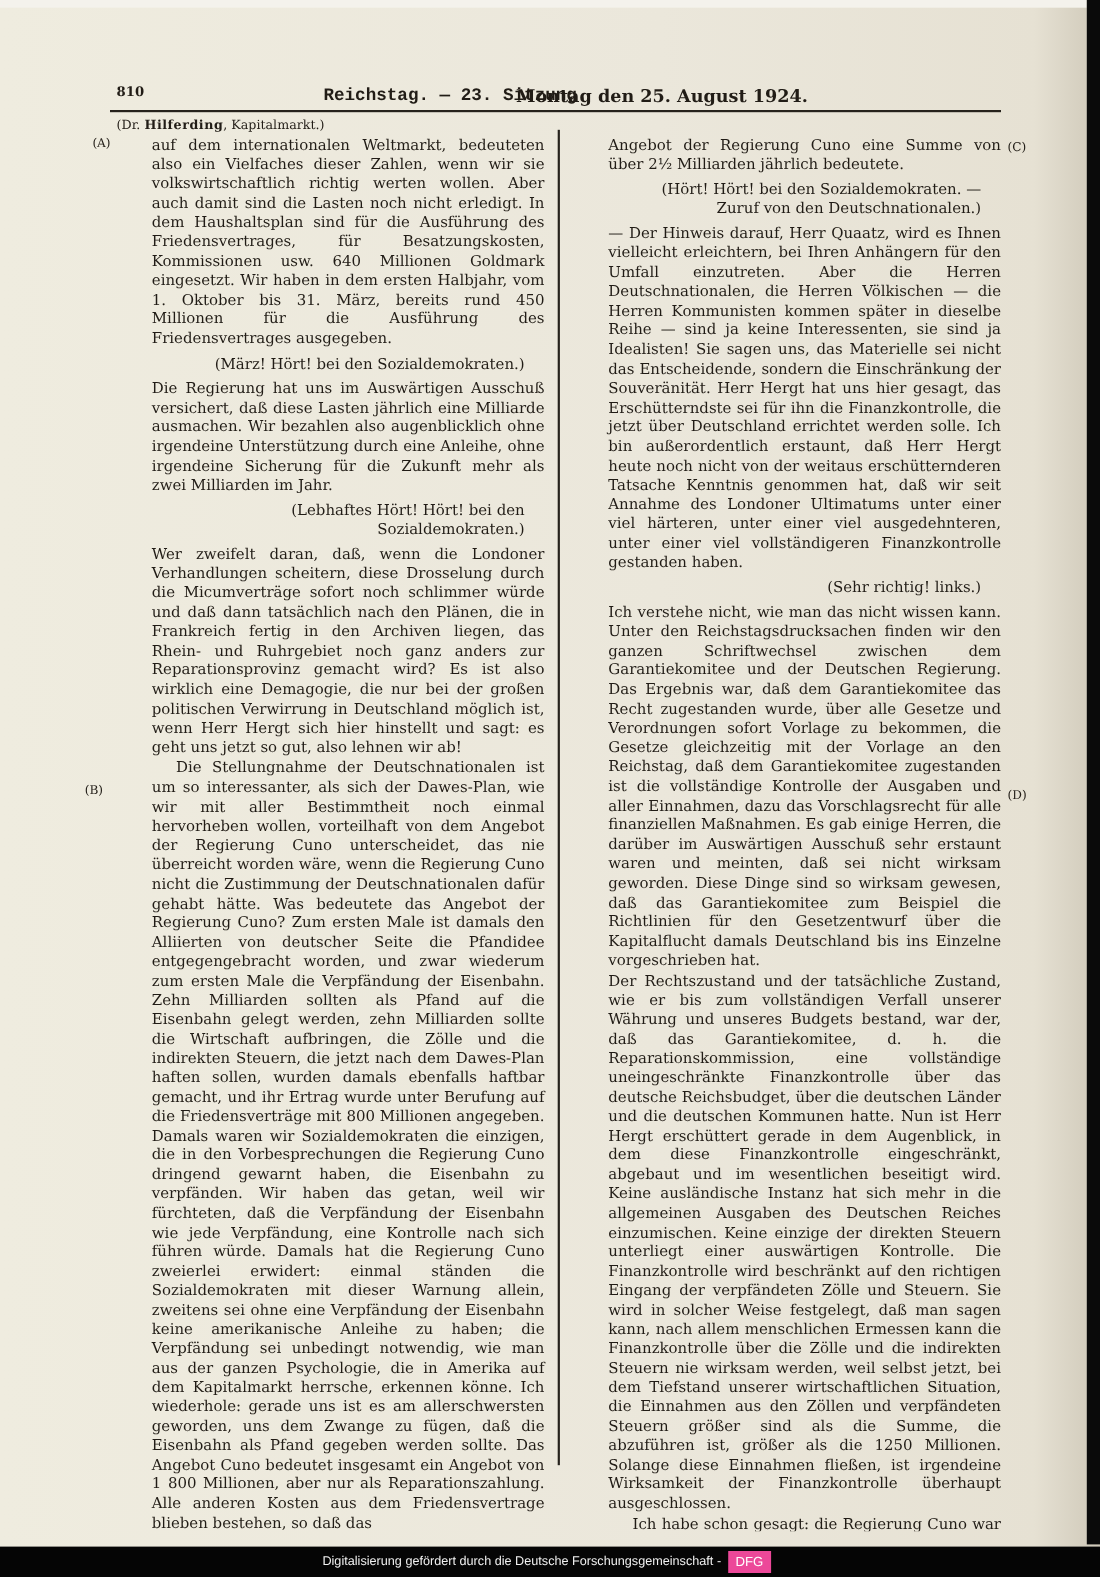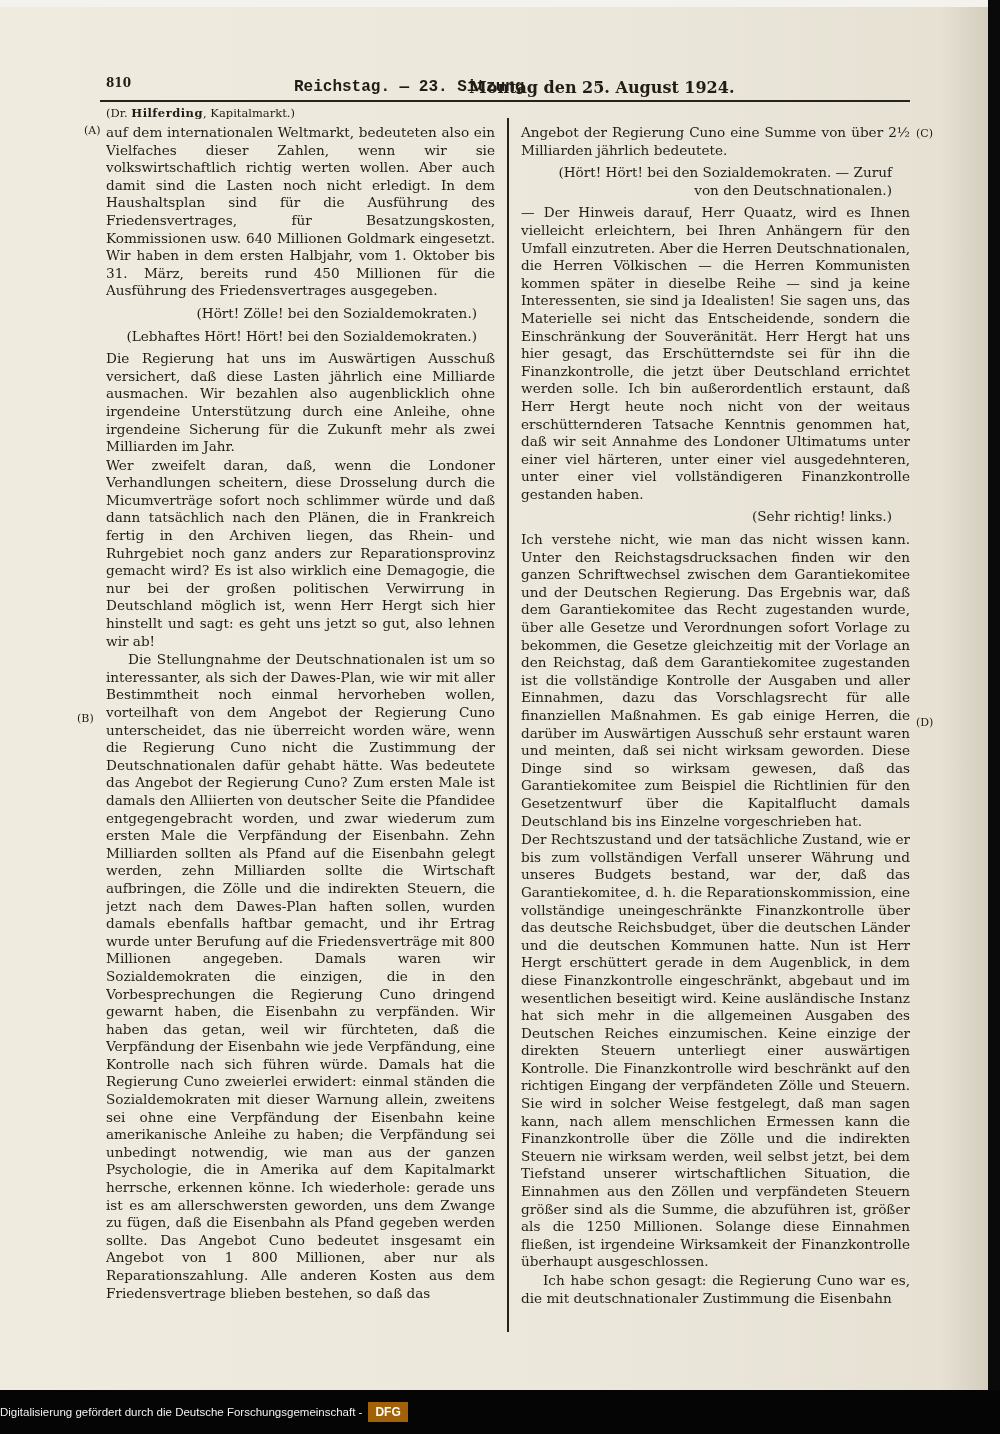--- a/index.html
+++ b/index.html
@@ -26,47 +26,47 @@
   .sess-date { position:absolute; left:469px; top:78px; font-size:16px; font-weight:bold; }
   .header-rule { position:absolute; left:100px; top:100px; width:810px; height:2px; background:#26221c; }
   .speaker-note { position:absolute; left:106px; top:106px; font-size:11.5px; }
   .speaker-note b { letter-spacing:0.5px; }
 
   
   .columns {
     position:absolute; left:106px; top:124px; width:804px; height:1268px;
     display:flex; gap:26px; overflow:hidden;
   }
-  .col { width:389px; }
+  .col { width:389px;margin-left:32px; }
   .col-divider { position:absolute; left:507px; top:118px; width:2px; height:1214px; background:#26221c; }
 
   .block {
     margin:0; font-size:13.6px; line-height:17.6px;
     text-align:justify; hyphens:auto; -webkit-hyphens:auto;
   }
   .interjection { text-align:right; margin:5px 18px; hyphens:none; }
   .indent { text-indent:22px; }
   .paragraph + .paragraph { margin-top:1px; }
 
   
   .margin-mark { position:absolute; font-size:11px; }
   .mark-a { left:84px;  top:124px; }
   .mark-b { left:77px;  top:712px; }
   .mark-c { left:916px; top:127px; }
   .mark-d { left:916px; top:716px; }
 
   
   .footer-bar {
-    position:absolute; left:0; right:0; bottom:0; height:44px; background:#050505;
-    display:flex; align-items:center; justify-content:flex-start; gap:6px;
+    position:absolute; left:0; right:0; bottom:0; height:28px; background:#050505;
+    display:flex; align-items:center; justify-content:center; gap:6px;
     padding-right:6px; box-sizing:border-box;
     font-family:"Liberation Sans", sans-serif;
   }
   .footer-text { color:#f1f1f1; font-size:11.5px; }
-  .dfg-logo { background:#a16207; color:#ffffff; font-weight:bold; font-size:12px; padding:3px 7px; }
+  .dfg-logo { background:#ec4899; color:#ffffff; font-weight:normal; font-size:12px; padding:3px 7px; }
 </style>
 </head>
 <body>
 
 <div class="paper"></div>
 <div class="scan-edge-top"></div>
 <div class="scan-edge-right"></div>
 
 <span class="page-num">810</span>
 <span class="session">Reichstag. — 23. Sitzung.</span>
@@ -78,23 +78,23 @@
 <span class="margin-mark mark-a">(A)</span>
 <span class="margin-mark mark-b">(B)</span>
 <span class="margin-mark mark-c">(C)</span>
 <span class="margin-mark mark-d">(D)</span>
 
 <div class="col-divider"></div>
 
 <div class="columns">
   <div class="col">
       <p class="block paragraph">auf dem internationalen Weltmarkt, bedeuteten also ein Vielfaches dieser Zahlen, wenn wir sie volkswirtschaftlich richtig werten wollen. Aber auch damit sind die Lasten noch nicht erledigt. In dem Haushaltsplan sind für die Ausführung des Friedensvertrages, für Besatzungskosten, Kommissionen usw. 640 Millionen Goldmark eingesetzt. Wir haben in dem ersten Halbjahr, vom 1. Oktober bis 31. März, bereits rund 450 Millionen für die Ausführung des Friedensvertrages ausgegeben.</p>
-      <p class="block interjection">(Hört! Zölle! bei den Sozialdemokraten.)</p>
+      <p class="block interjection">(März! Hört! bei den Sozialdemokraten.)</p>
+      <p class="block paragraph">Die Regierung hat uns im Auswärtigen Ausschuß versichert, daß diese Lasten jährlich eine Milliarde ausmachen. Wir bezahlen also augenblicklich ohne irgendeine Unterstützung durch eine Anleihe, ohne irgendeine Sicherung für die Zukunft mehr als zwei Milliarden im Jahr.</p>
       <p class="block interjection">(Lebhaftes Hört! Hört! bei den Sozialdemokraten.)</p>
-      <p class="block paragraph">Die Regierung hat uns im Auswärtigen Ausschuß versichert, daß diese Lasten jährlich eine Milliarde ausmachen. Wir bezahlen also augenblicklich ohne irgendeine Unterstützung durch eine Anleihe, ohne irgendeine Sicherung für die Zukunft mehr als zwei Milliarden im Jahr.</p>
       <p class="block paragraph">Wer zweifelt daran, daß, wenn die Londoner Verhandlungen scheitern, diese Drosselung durch die Micumverträge sofort noch schlimmer würde und daß dann tatsächlich nach den Plänen, die in Frankreich fertig in den Archiven liegen, das Rhein- und Ruhrgebiet noch ganz anders zur Reparationsprovinz gemacht wird? Es ist also wirklich eine Demagogie, die nur bei der großen politischen Verwirrung in Deutschland möglich ist, wenn Herr Hergt sich hier hinstellt und sagt: es geht uns jetzt so gut, also lehnen wir ab!</p>
       <p class="block paragraph indent">Die Stellungnahme der Deutschnationalen ist um so interessanter, als sich der Dawes-Plan, wie wir mit aller Bestimmtheit noch einmal hervorheben wollen, vorteilhaft von dem Angebot der Regierung Cuno unterscheidet, das nie überreicht worden wäre, wenn die Regierung Cuno nicht die Zustimmung der Deutschnationalen dafür gehabt hätte. Was bedeutete das Angebot der Regierung Cuno? Zum ersten Male ist damals den Alliierten von deutscher Seite die Pfandidee entgegengebracht worden, und zwar wiederum zum ersten Male die Verpfändung der Eisenbahn. Zehn Milliarden sollten als Pfand auf die Eisenbahn gelegt werden, zehn Milliarden sollte die Wirtschaft aufbringen, die Zölle und die indirekten Steuern, die jetzt nach dem Dawes-Plan haften sollen, wurden damals ebenfalls haftbar gemacht, und ihr Ertrag wurde unter Berufung auf die Friedensverträge mit 800 Millionen angegeben. Damals waren wir Sozialdemokraten die einzigen, die in den Vorbesprechungen die Regierung Cuno dringend gewarnt haben, die Eisenbahn zu verpfänden. Wir haben das getan, weil wir fürchteten, daß die Verpfändung der Eisenbahn wie jede Verpfändung, eine Kontrolle nach sich führen würde. Damals hat die Regierung Cuno zweierlei erwidert: einmal ständen die Sozialdemokraten mit dieser Warnung allein, zweitens sei ohne eine Verpfändung der Eisenbahn keine amerikanische Anleihe zu haben; die Verpfändung sei unbedingt notwendig, wie man aus der ganzen Psychologie, die in Amerika auf dem Kapitalmarkt herrsche, erkennen könne. Ich wiederhole: gerade uns ist es am allerschwersten geworden, uns dem Zwange zu fügen, daß die Eisenbahn als Pfand gegeben werden sollte. Das Angebot Cuno bedeutet insgesamt ein Angebot von 1 800 Millionen, aber nur als Reparationszahlung. Alle anderen Kosten aus dem Friedensvertrage blieben bestehen, so daß das</p>
     </div>
   <div class="col">
       <p class="block paragraph">Angebot der Regierung Cuno eine Summe von über 2½ Milliarden jährlich bedeutete.</p>
       <p class="block interjection">(Hört! Hört! bei den Sozialdemokraten. — Zuruf von den Deutschnationalen.)</p>
       <p class="block paragraph">— Der Hinweis darauf, Herr Quaatz, wird es Ihnen vielleicht erleichtern, bei Ihren Anhängern für den Umfall einzutreten. Aber die Herren Deutschnationalen, die Herren Völkischen — die Herren Kommunisten kommen später in dieselbe Reihe — sind ja keine Interessenten, sie sind ja Idealisten! Sie sagen uns, das Materielle sei nicht das Entscheidende, sondern die Einschränkung der Souveränität. Herr Hergt hat uns hier gesagt, das Erschütterndste sei für ihn die Finanzkontrolle, die jetzt über Deutschland errichtet werden solle. Ich bin außerordentlich erstaunt, daß Herr Hergt heute noch nicht von der weitaus erschütternderen Tatsache Kenntnis genommen hat, daß wir seit Annahme des Londoner Ultimatums unter einer viel härteren, unter einer viel ausgedehnteren, unter einer viel vollständigeren Finanzkontrolle gestanden haben.</p>
       <p class="block interjection">(Sehr richtig! links.)</p>
       <p class="block paragraph">Ich verstehe nicht, wie man das nicht wissen kann. Unter den Reichstagsdrucksachen finden wir den ganzen Schriftwechsel zwischen dem Garantiekomitee und der Deutschen Regierung. Das Ergebnis war, daß dem Garantiekomitee das Recht zugestanden wurde, über alle Gesetze und Verordnungen sofort Vorlage zu bekommen, die Gesetze gleichzeitig mit der Vorlage an den Reichstag, daß dem Garantiekomitee zugestanden ist die vollständige Kontrolle der Ausgaben und aller Einnahmen, dazu das Vorschlagsrecht für alle finanziellen Maßnahmen. Es gab einige Herren, die darüber im Auswärtigen Ausschuß sehr erstaunt waren und meinten, daß sei nicht wirksam geworden. Diese Dinge sind so wirksam gewesen, daß das Garantiekomitee zum Beispiel die Richtlinien für den Gesetzentwurf über die Kapitalflucht damals Deutschland bis ins Einzelne vorgeschrieben hat.</p>
       <p class="block paragraph">Der Rechtszustand und der tatsächliche Zustand, wie er bis zum vollständigen Verfall unserer Währung und unseres Budgets bestand, war der, daß das Garantiekomitee, d. h. die Reparationskommission, eine vollständige uneingeschränkte Finanzkontrolle über das deutsche Reichsbudget, über die deutschen Länder und die deutschen Kommunen hatte. Nun ist Herr Hergt erschüttert gerade in dem Augenblick, in dem diese Finanzkontrolle eingeschränkt, abgebaut und im wesentlichen beseitigt wird. Keine ausländische Instanz hat sich mehr in die allgemeinen Ausgaben des Deutschen Reiches einzumischen. Keine einzige der direkten Steuern unterliegt einer auswärtigen Kontrolle. Die Finanzkontrolle wird beschränkt auf den richtigen Eingang der verpfändeten Zölle und Steuern. Sie wird in solcher Weise festgelegt, daß man sagen kann, nach allem menschlichen Ermessen kann die Finanzkontrolle über die Zölle und die indirekten Steuern nie wirksam werden, weil selbst jetzt, bei dem Tiefstand unserer wirtschaftlichen Situation, die Einnahmen aus den Zöllen und verpfändeten Steuern größer sind als die Summe, die abzuführen ist, größer als die 1250 Millionen. Solange diese Einnahmen fließen, ist irgendeine Wirksamkeit der Finanzkontrolle überhaupt ausgeschlossen.</p>

